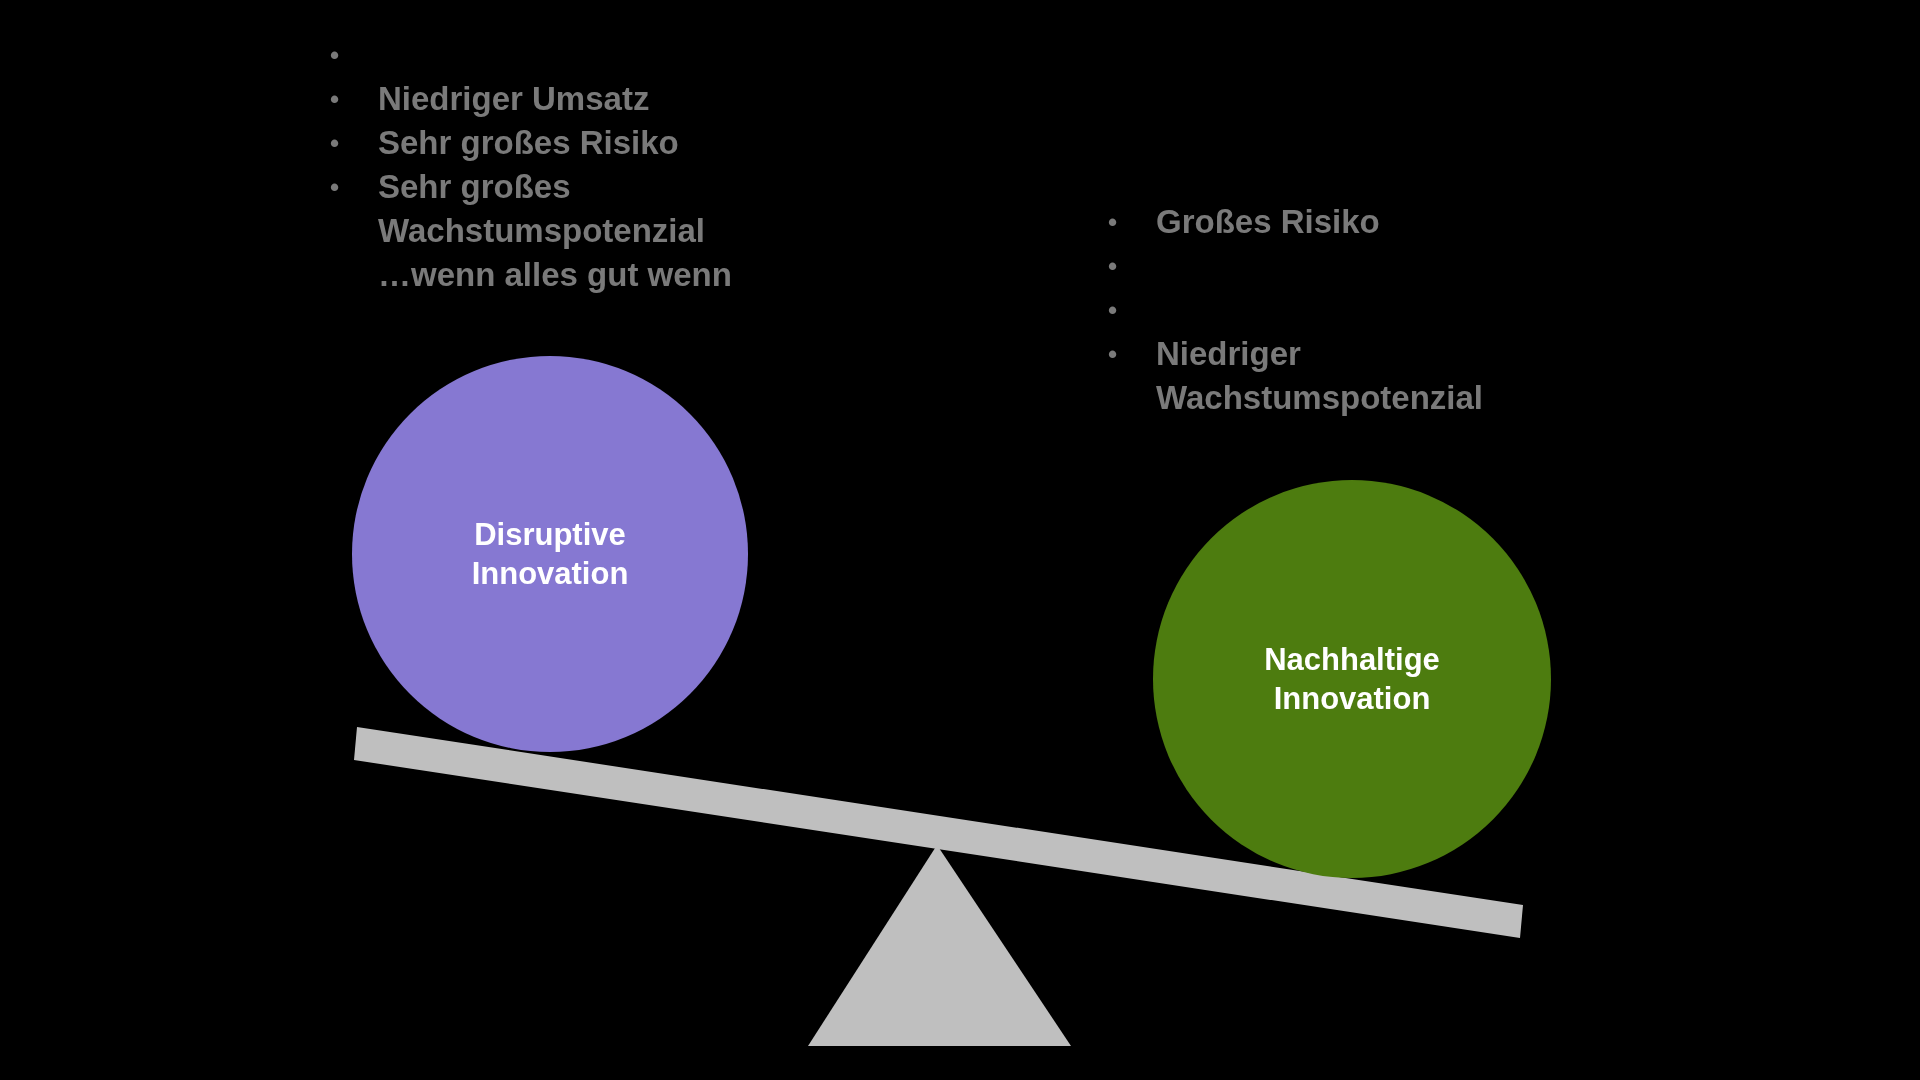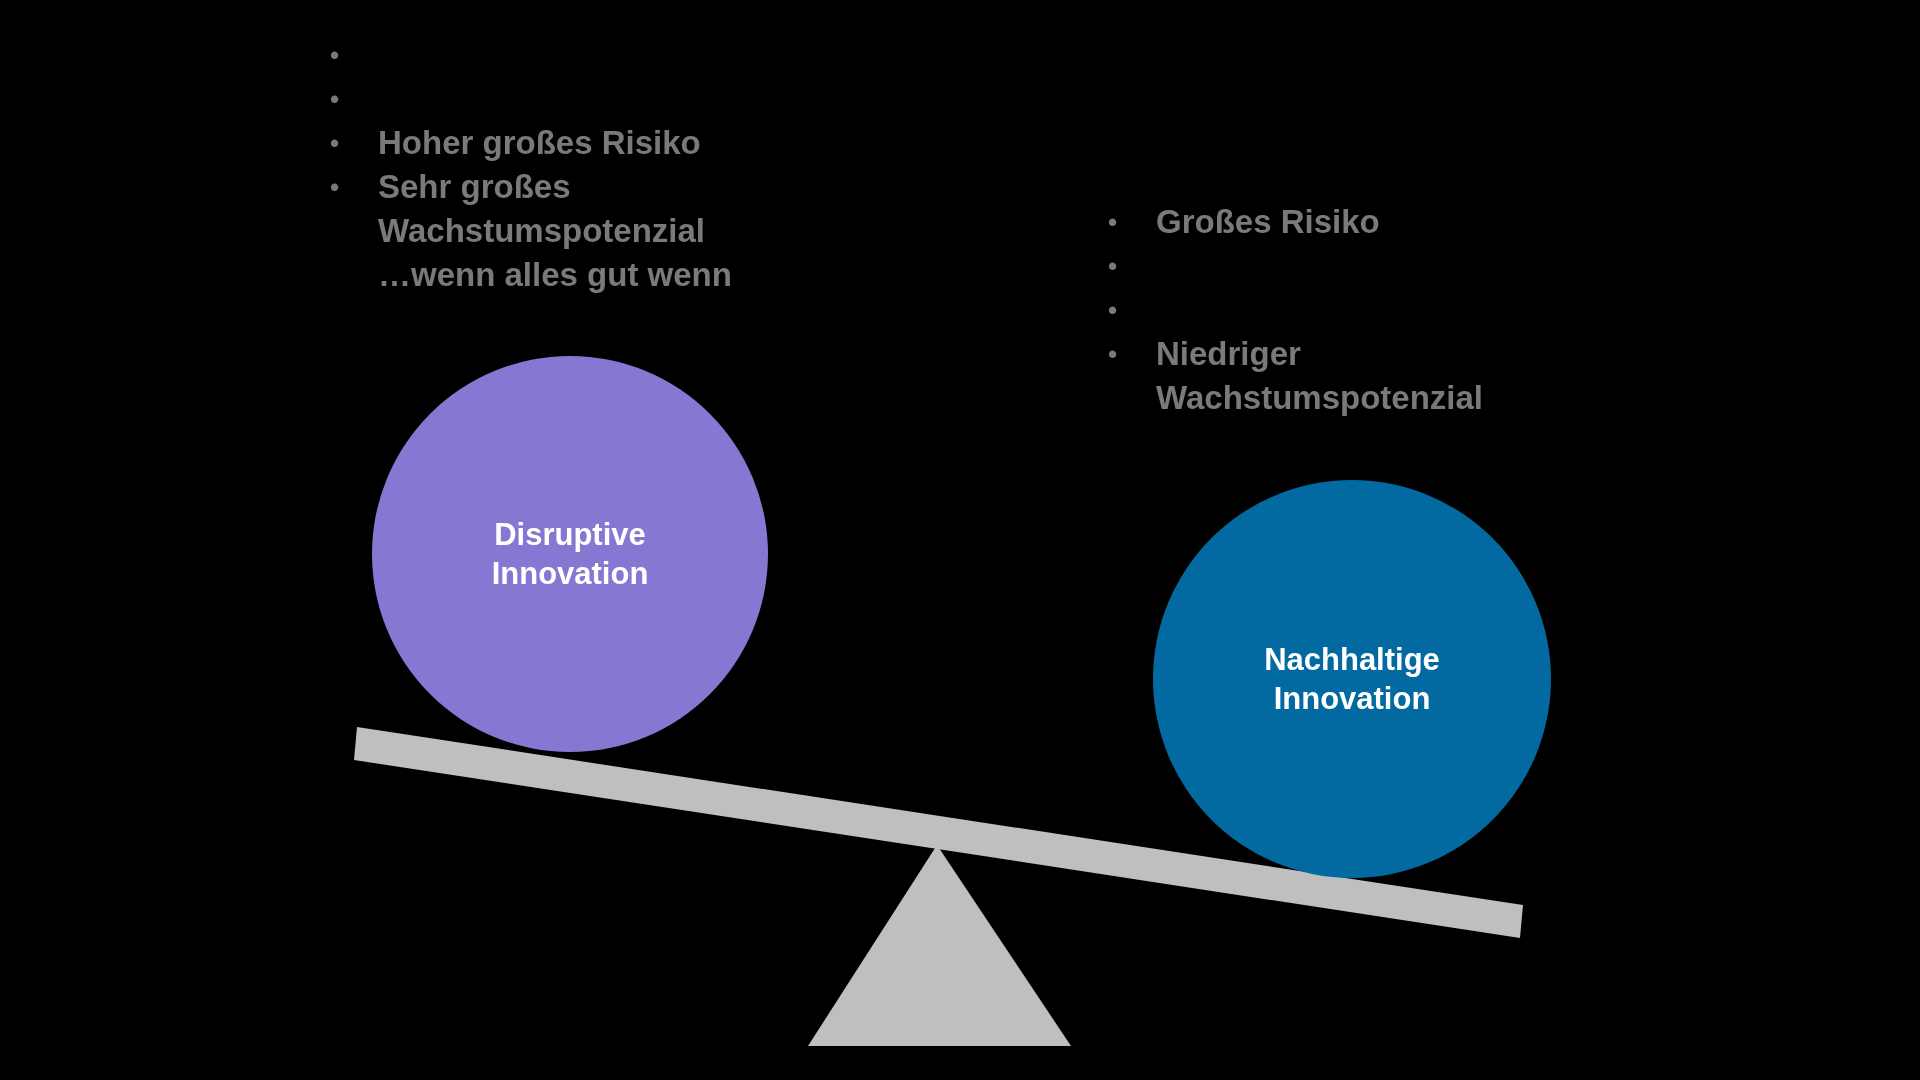--- a/index.html
+++ b/index.html
@@ -41,45 +41,46 @@
     justify-content: center;
     text-align: center;
   }
   .ball-label {
     color: #ffffff;
     font-weight: bold;
     font-size: 31px;
     line-height: 39px;
     white-space: pre-line;
   }
-  .ball.purple { left: 372px; top: 356px; width: 396px; height: 396px; }
+  .ball.purple { left: 352px; top: 356px; width: 396px; height: 396px; }
   .ball.blue   { left: 1153px; top: 480px; width: 398px; height: 398px; }
 
   .seesaw-svg {
     position: absolute;
     left: 0; top: 0;
     width: 1920px; height: 1080px;
     display: block;
   }
 </style>
 </head>
 <body>
 
 <div class="stage" style="background-color: rgb(0, 0, 0);">
 
   <ul class="bullet-list left" style="color: rgb(122, 122, 122);">
     <li class="bullet-item">
       <span class="bullet-dot">•</span>
     </li>
     <li class="bullet-item">
       <span class="bullet-dot">•</span>
+      <span class="bullet-text">Niedriger Umsatz</span>
     </li>
     <li class="bullet-item">
       <span class="bullet-dot">•</span>
-      <span class="bullet-text">Hoher großes Risiko</span>
+      <span class="bullet-text">Sehr großes Risiko</span>
     </li>
     <li class="bullet-item">
       <span class="bullet-dot">•</span>
       <span class="bullet-text">Sehr großes
 Wachstumspotenzial
 …wenn alles gut wenn</span>
     </li>
   </ul>
 
   <ul class="bullet-list right" style="color: rgb(122, 122, 122);">
@@ -103,18 +104,18 @@
   <svg class="seesaw-svg" viewBox="0 0 1920 1080" aria-hidden="true">
     <polygon points="357,727 1523,905 1520,938 354,760" fill="#BFBFBF"></polygon>
     <polygon points="937,845 1071,1046 808,1046" fill="#BFBFBF"></polygon>
   </svg>
 
   <div class="ball purple" style="background-color: rgb(134, 120, 210);">
     <span class="ball-label" style="color: rgb(255, 255, 255);">Disruptive
 Innovation</span>
   </div>
 
-  <div class="ball blue" style="background-color: #0369a1;">
+  <div class="ball blue" style="background-color: #4d7c0f;">
     <span class="ball-label" style="color: rgb(255, 255, 255);">Nachhaltige
 Innovation</span>
   </div>
 
 </div>
 
 </body></html>

